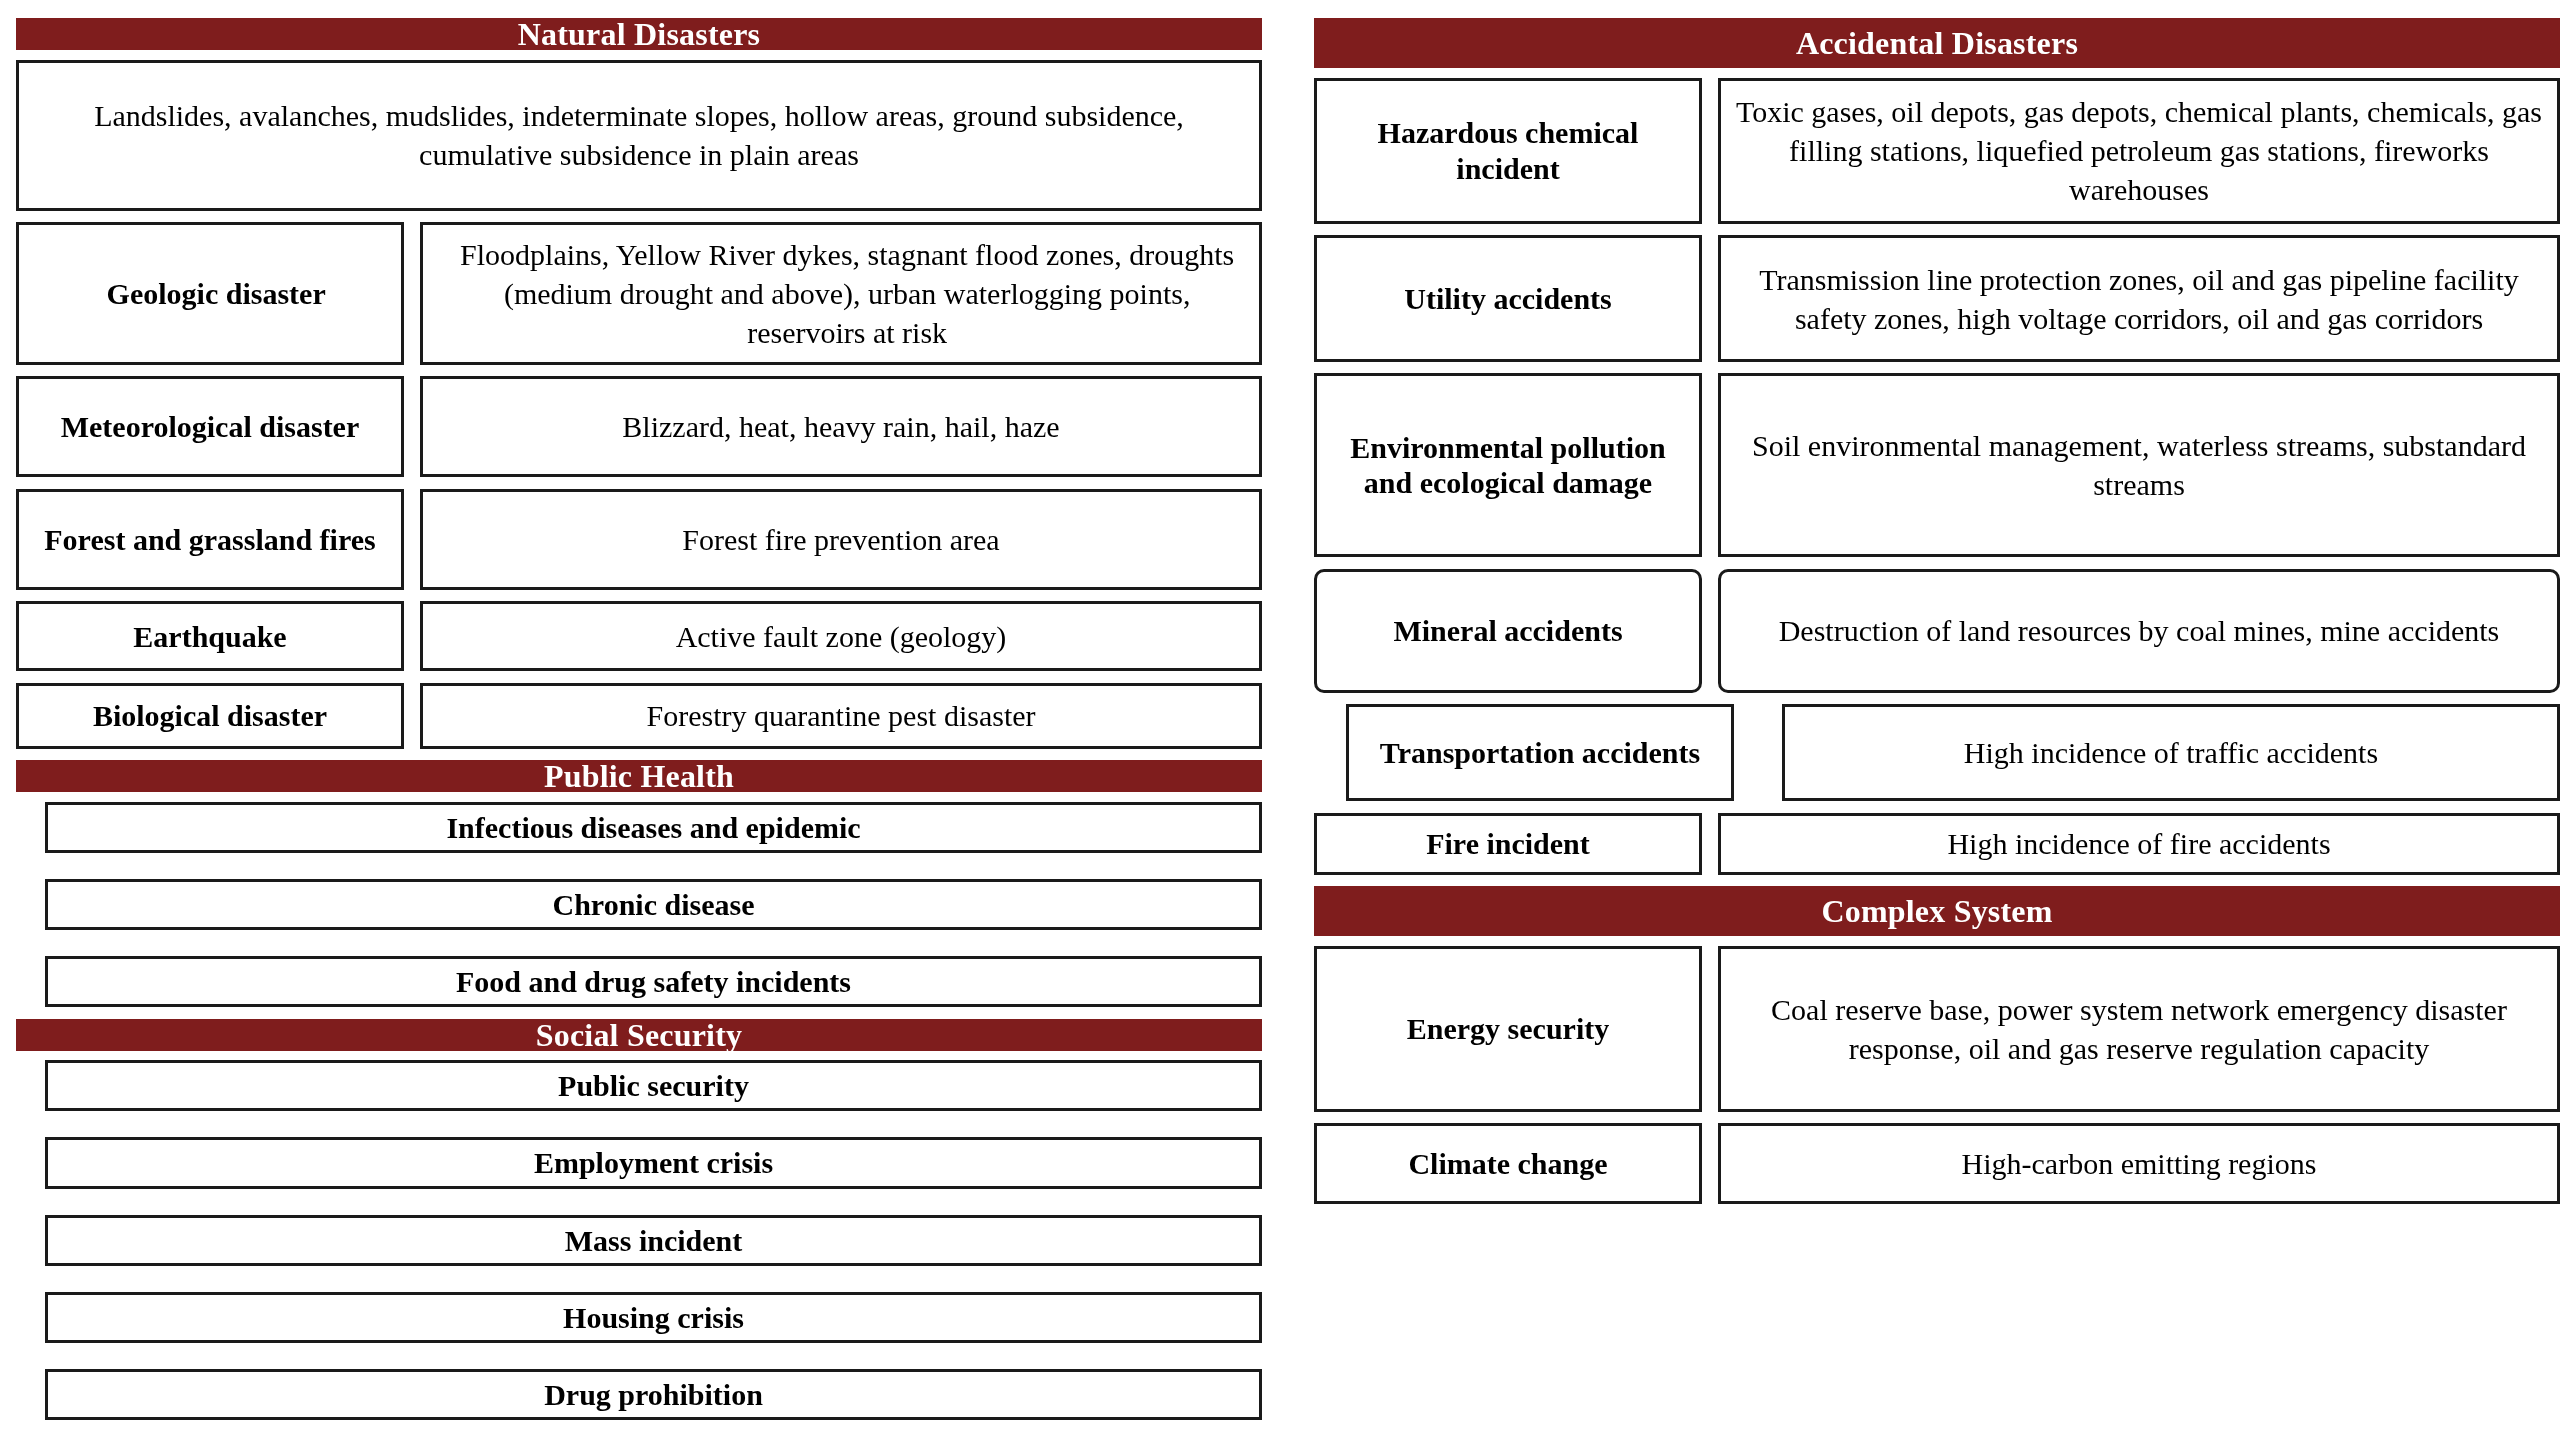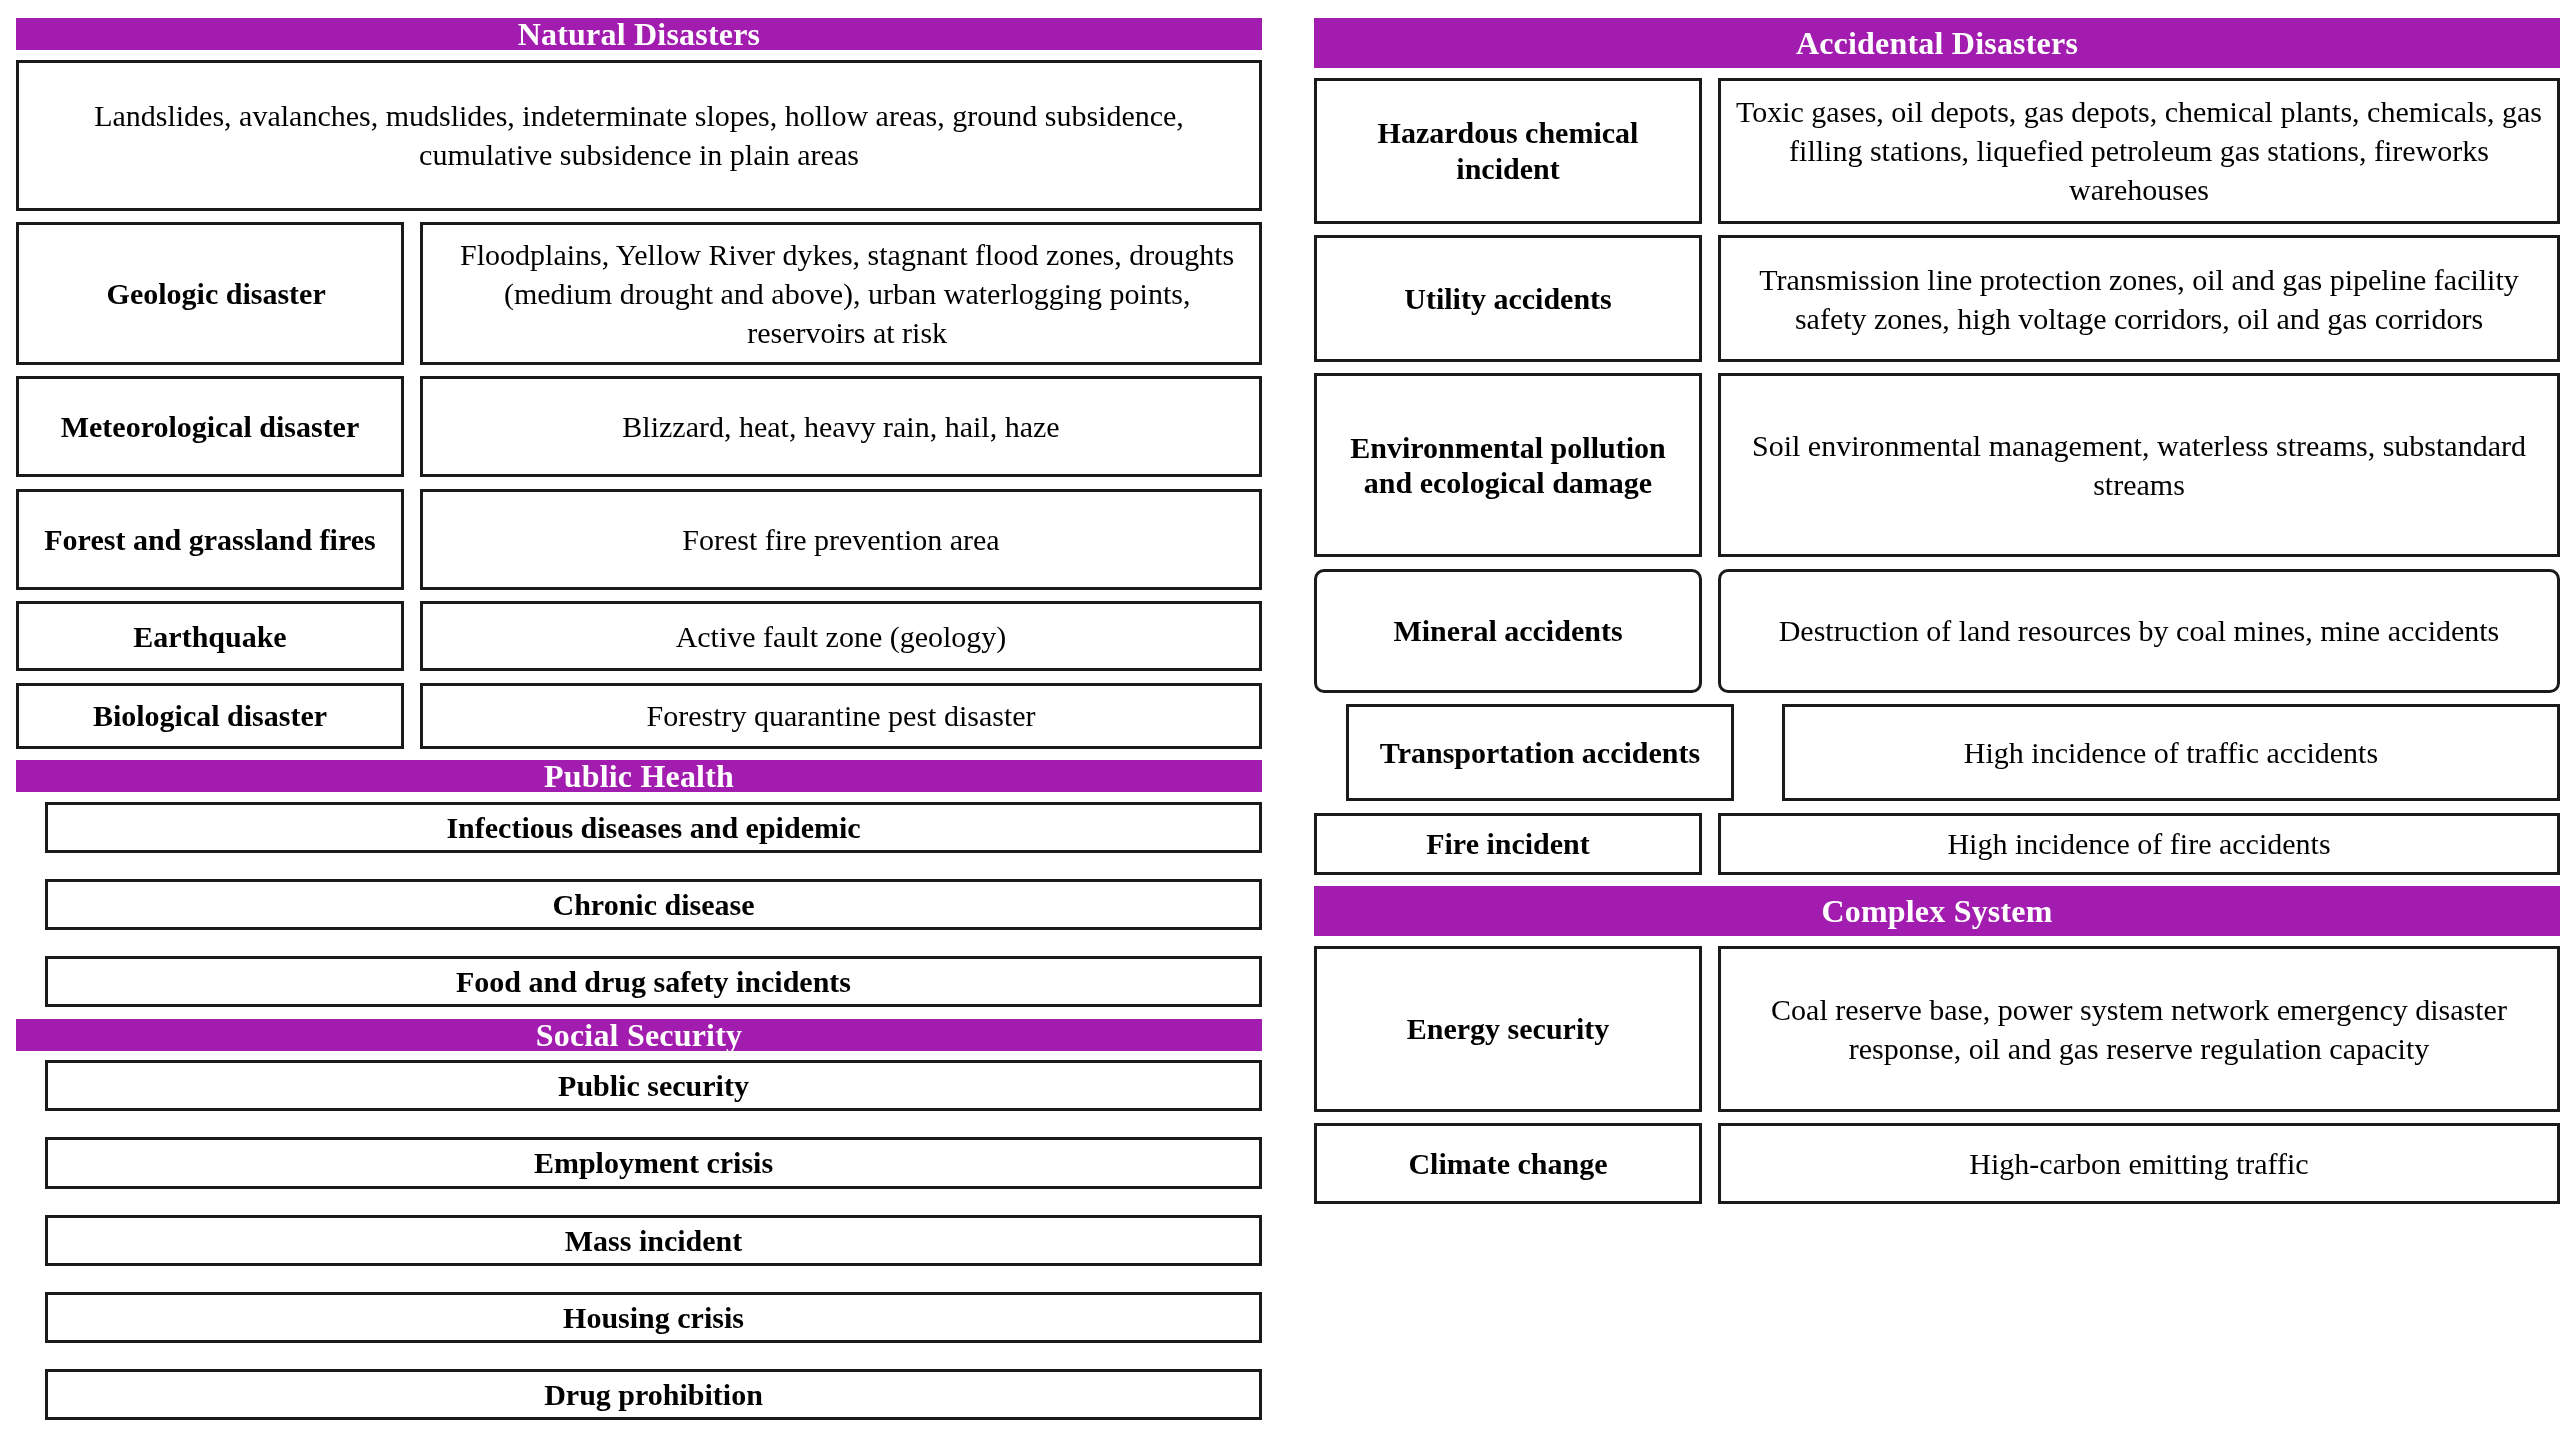--- a/index.html
+++ b/index.html
@@ -27,21 +27,21 @@
   }
 
   .column {
     flex: 1 1 0;
     display: flex;
     flex-direction: column;
   }
 
   
   .banner {
-    background: #a21caf;
+    background: #7f1d1d;
     color: #ffffff;
     font-weight: bold;
     font-size: 32px;
     line-height: 1;
     text-align: center;
     display: flex;
     align-items: center;
     justify-content: center;
     height: 50px;
     box-shadow: 0 1.6px 0 rgba(255,255,255,0.9);
@@ -210,18 +210,18 @@
 
     <div class="banner">Complex System</div>
 
     <div class="pair-row">
       <div class="box label-box h-energy">Energy security</div>
       <div class="box detail-box h-energy">Coal reserve base, power system network emergency disaster response, oil and gas reserve regulation capacity</div>
     </div>
 
     <div class="pair-row">
       <div class="box label-box h-climate">Climate change</div>
-      <div class="box detail-box h-climate">High-carbon emitting traffic</div>
+      <div class="box detail-box h-climate">High-carbon emitting regions</div>
     </div>
 
   </div>
 </div>
 
 
 </body></html>

